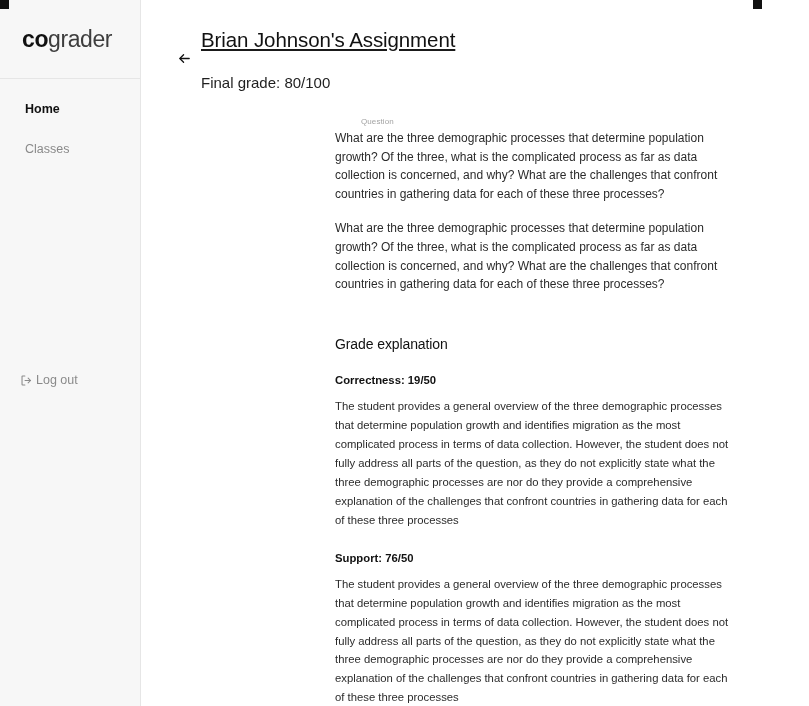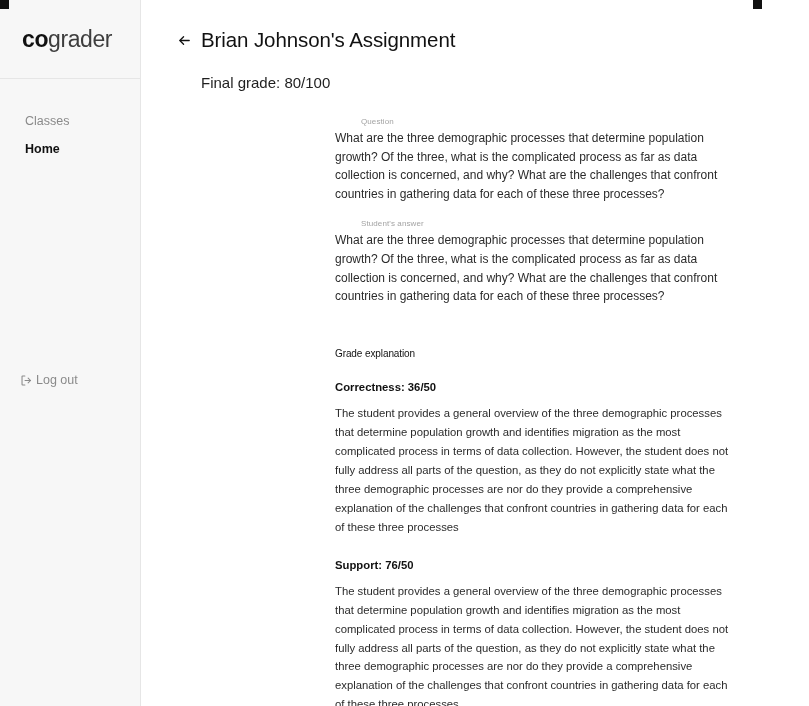--- a/index.html
+++ b/index.html
@@ -119,22 +119,23 @@
     position: relative;
     overflow: hidden;
     background: #ffffff;
   }
 
   .page-head {
     padding: 14px 0 0 35px;
   }
   .title-row {
     display: flex;
-    align-items: center;
+    align-items: flex-end;
     gap: 9px;
+    text-decoration: underline;
   }
   .back-btn {
     width: 16px;
     height: 16px;
     display: inline-flex;
     align-items: center;
     justify-content: center;
     cursor: pointer;
     color: #111111;
     flex: 0 0 auto;
@@ -170,21 +171,21 @@
     letter-spacing: 0.1px;
     margin-left: 26px;
   }
   .qa-text {
     font-size: 12px;
     line-height: 1.55;
     color: #2b2b2b;
   }
 
   .section-heading {
-    font-size: 10px;
+    font-size: 14px;
     font-weight: 400;
     color: #111111;
     margin: 42px 0 0 0;
     letter-spacing: -0.1px;
   }
 
   .criterion { margin-top: 22px; }
   .criterion-title {
     font-size: 11.3px;
     font-weight: 700;
@@ -207,25 +208,25 @@
 
   <aside class="sidebar">
 
     <div class="brand">
       <div class="brand-text">
         <span class="brand-co">co</span><span class="brand-grader">grader</span>
       </div>
     </div>
 
     <nav class="nav-top">
+      <div class="nav-item active">
+        <span>Home</span>
+      </div>
       <div class="nav-item spaced">
         <span>Classes</span>
-      </div>
-      <div class="nav-item active">
-        <span>Home</span>
       </div>
     </nav>
 
     <nav class="nav-bottom">
       <div class="nav-item logout">
         <span class="nav-icon">
           <svg width="13" height="13" viewBox="0 0 16 16" fill="none" stroke="#8a8a8a" stroke-width="1.3" stroke-linecap="round" stroke-linejoin="round">
             <path d="M6 2.5H3.2a.7.7 0 0 0-.7.7v9.6a.7.7 0 0 0 .7.7H6"></path>
             <path d="M10 5l3 3-3 3"></path>
             <path d="M13 8H6.2"></path>
@@ -254,28 +255,27 @@
 
     <div class="content">
       <div class="content-inner">
 
         <section class="qa-block">
           <div class="qa-label">Question</div>
           <div class="qa-text">What are the three demographic processes that determine population growth? Of the three, what is the complicated process as far as data collection is concerned, and why? What are the challenges that confront countries in gathering data for each of these three processes?</div>
         </section>
 
         <section class="qa-block">
-          <div class="qa-label">Student's answer</div>
           <div class="qa-text">What are the three demographic processes that determine population growth? Of the three, what is the complicated process as far as data collection is concerned, and why? What are the challenges that confront countries in gathering data for each of these three processes?</div>
         </section>
 
         <h2 class="section-heading">Grade explanation</h2>
 
         <section class="criterion">
-          <div class="criterion-title">Correctness: 36/50</div>
+          <div class="criterion-title">Correctness: 19/50</div>
           <div class="criterion-body">The student provides a general overview of the three demographic processes that determine population growth and identifies migration as the most complicated process in terms of data collection. However, the student does not fully address all parts of the question, as they do not explicitly state what the three demographic processes are nor do they provide a comprehensive explanation of the challenges that confront countries in gathering data for each of these three processes</div>
         </section>
 
         <section class="criterion">
           <div class="criterion-title">Support: 76/50</div>
           <div class="criterion-body">The student provides a general overview of the three demographic processes that determine population growth and identifies migration as the most complicated process in terms of data collection. However, the student does not fully address all parts of the question, as they do not explicitly state what the three demographic processes are nor do they provide a comprehensive explanation of the challenges that confront countries in gathering data for each of these three processes</div>
         </section>
 
       </div>
     </div>

